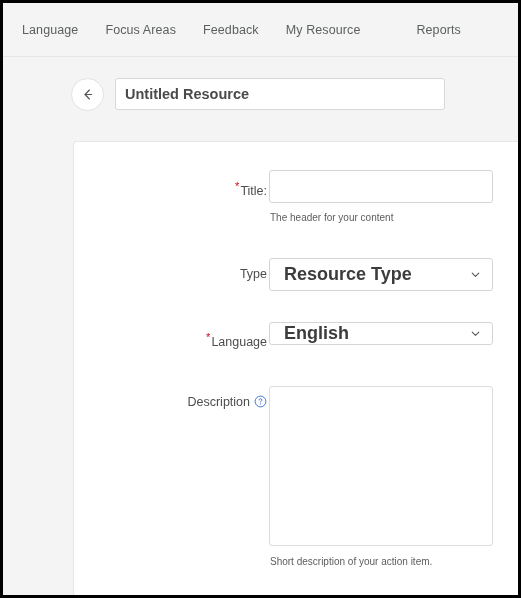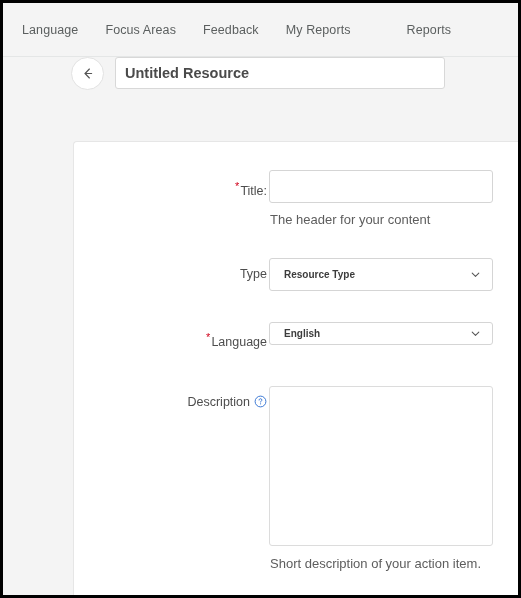--- a/index.html
+++ b/index.html
@@ -55,21 +55,21 @@
   }
 
   
   #title-bar {
     position: absolute;
     left: 0; top: 54px;
     width: 515px;
     height: 74px;
     background: #f4f4f4;
     display: flex;
-    align-items: flex-start;
+    align-items: center;
     padding-left: 68px;
   }
   #back-button {
     width: 33px;
     height: 33px;
     min-width: 33px;
     border-radius: 50%;
     background: #ffffff;
     border: 1px solid #e2e2e2;
     display: flex;
@@ -141,54 +141,54 @@
     background: #ffffff;
     border: 1px solid #d5d5d5;
     border-radius: 3px;
     display: flex;
     align-items: center;
     justify-content: space-between;
     padding: 0 11px 0 14px;
     cursor: pointer;
   }
   .select-value {
-    font-size: 10px;
+    font-size: 18px;
     font-weight: bold;
     color: #3c3c3c;
     text-align: right;
   }
   .textarea-box {
     position: absolute;
     background: #ffffff;
     border: 1px solid #dcdcdc;
     border-radius: 3px;
     font-family: "Liberation Sans", sans-serif;
     font-size: 12.5px;
     color: #3c3c3c;
     padding: 7px 9px;
     resize: none;
     outline: none;
   }
   .helper-text {
     position: absolute;
-    font-size: 13px;
+    font-size: 10px;
     color: #5d5d5d;
     white-space: nowrap;
   }
 </style>
 </head>
 <body>
 
 <div id="app-frame">
 
   <div id="top-nav">
     <div class="nav-item">Language</div>
     <div class="nav-item">Focus Areas</div>
     <div class="nav-item">Feedback</div>
-    <div class="nav-item">My Reports</div>
+    <div class="nav-item">My Resource</div>
     <div class="nav-item">Reports</div>
   </div>
 
   <div id="page-bg"></div>
 
   <div id="title-bar">
     <div id="back-button">
       <span>
         <svg width="15" height="15" viewBox="0 0 16 16" fill="none" aria-hidden="true">
           <path d="M10 3.2 L5.4 8 L10 12.8" stroke="#555" stroke-width="1.25" stroke-linecap="round" stroke-linejoin="round" fill="none"></path>

